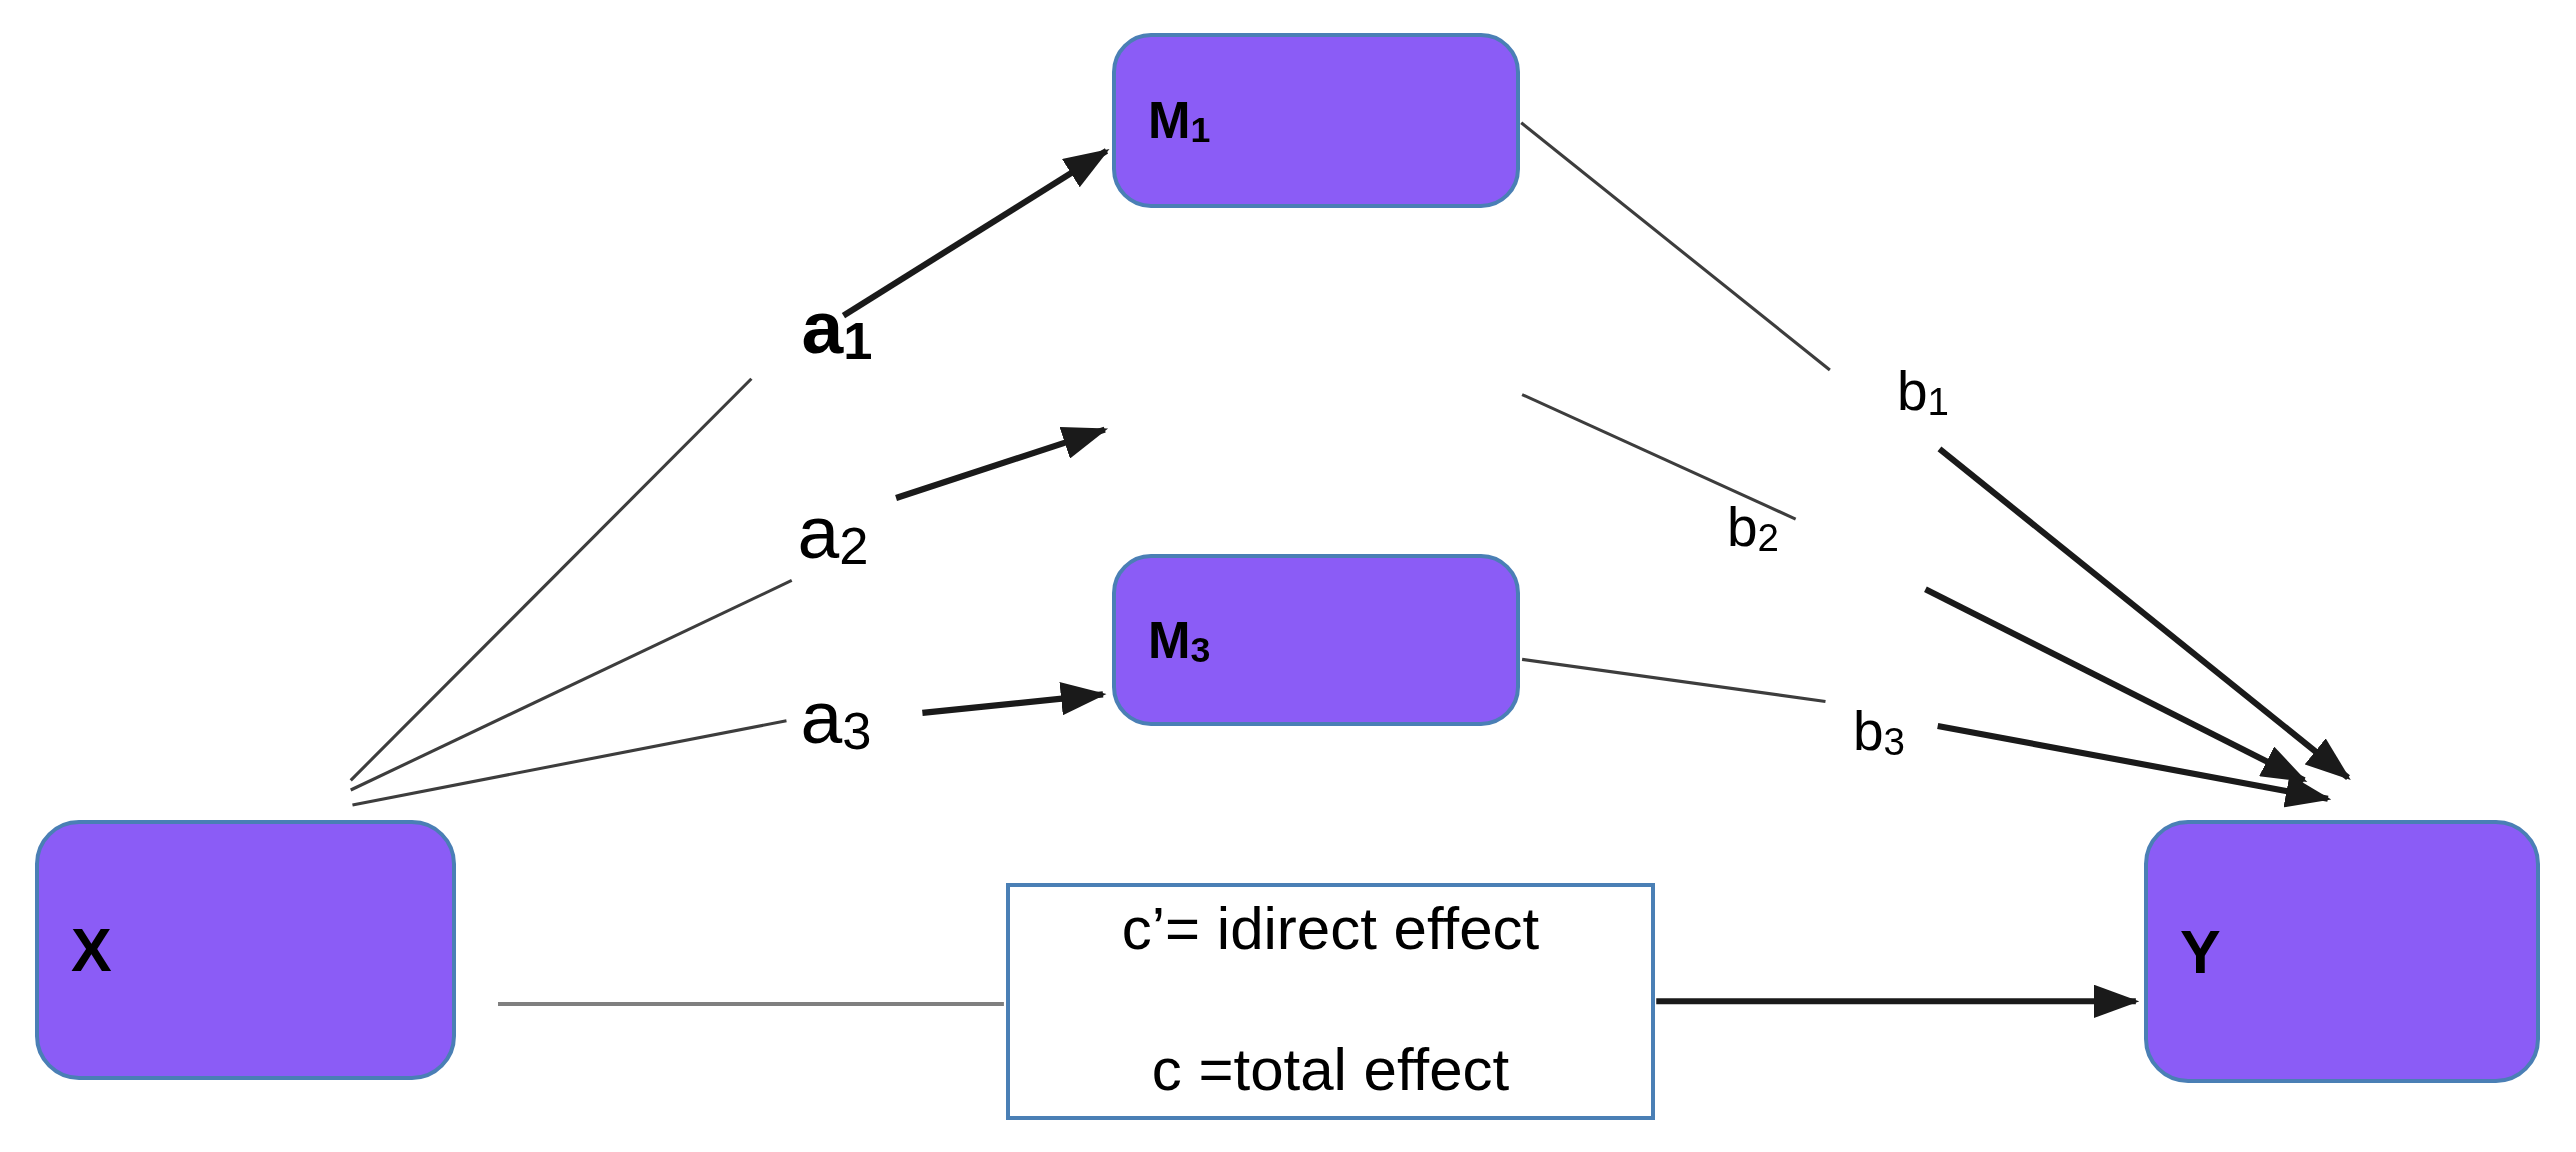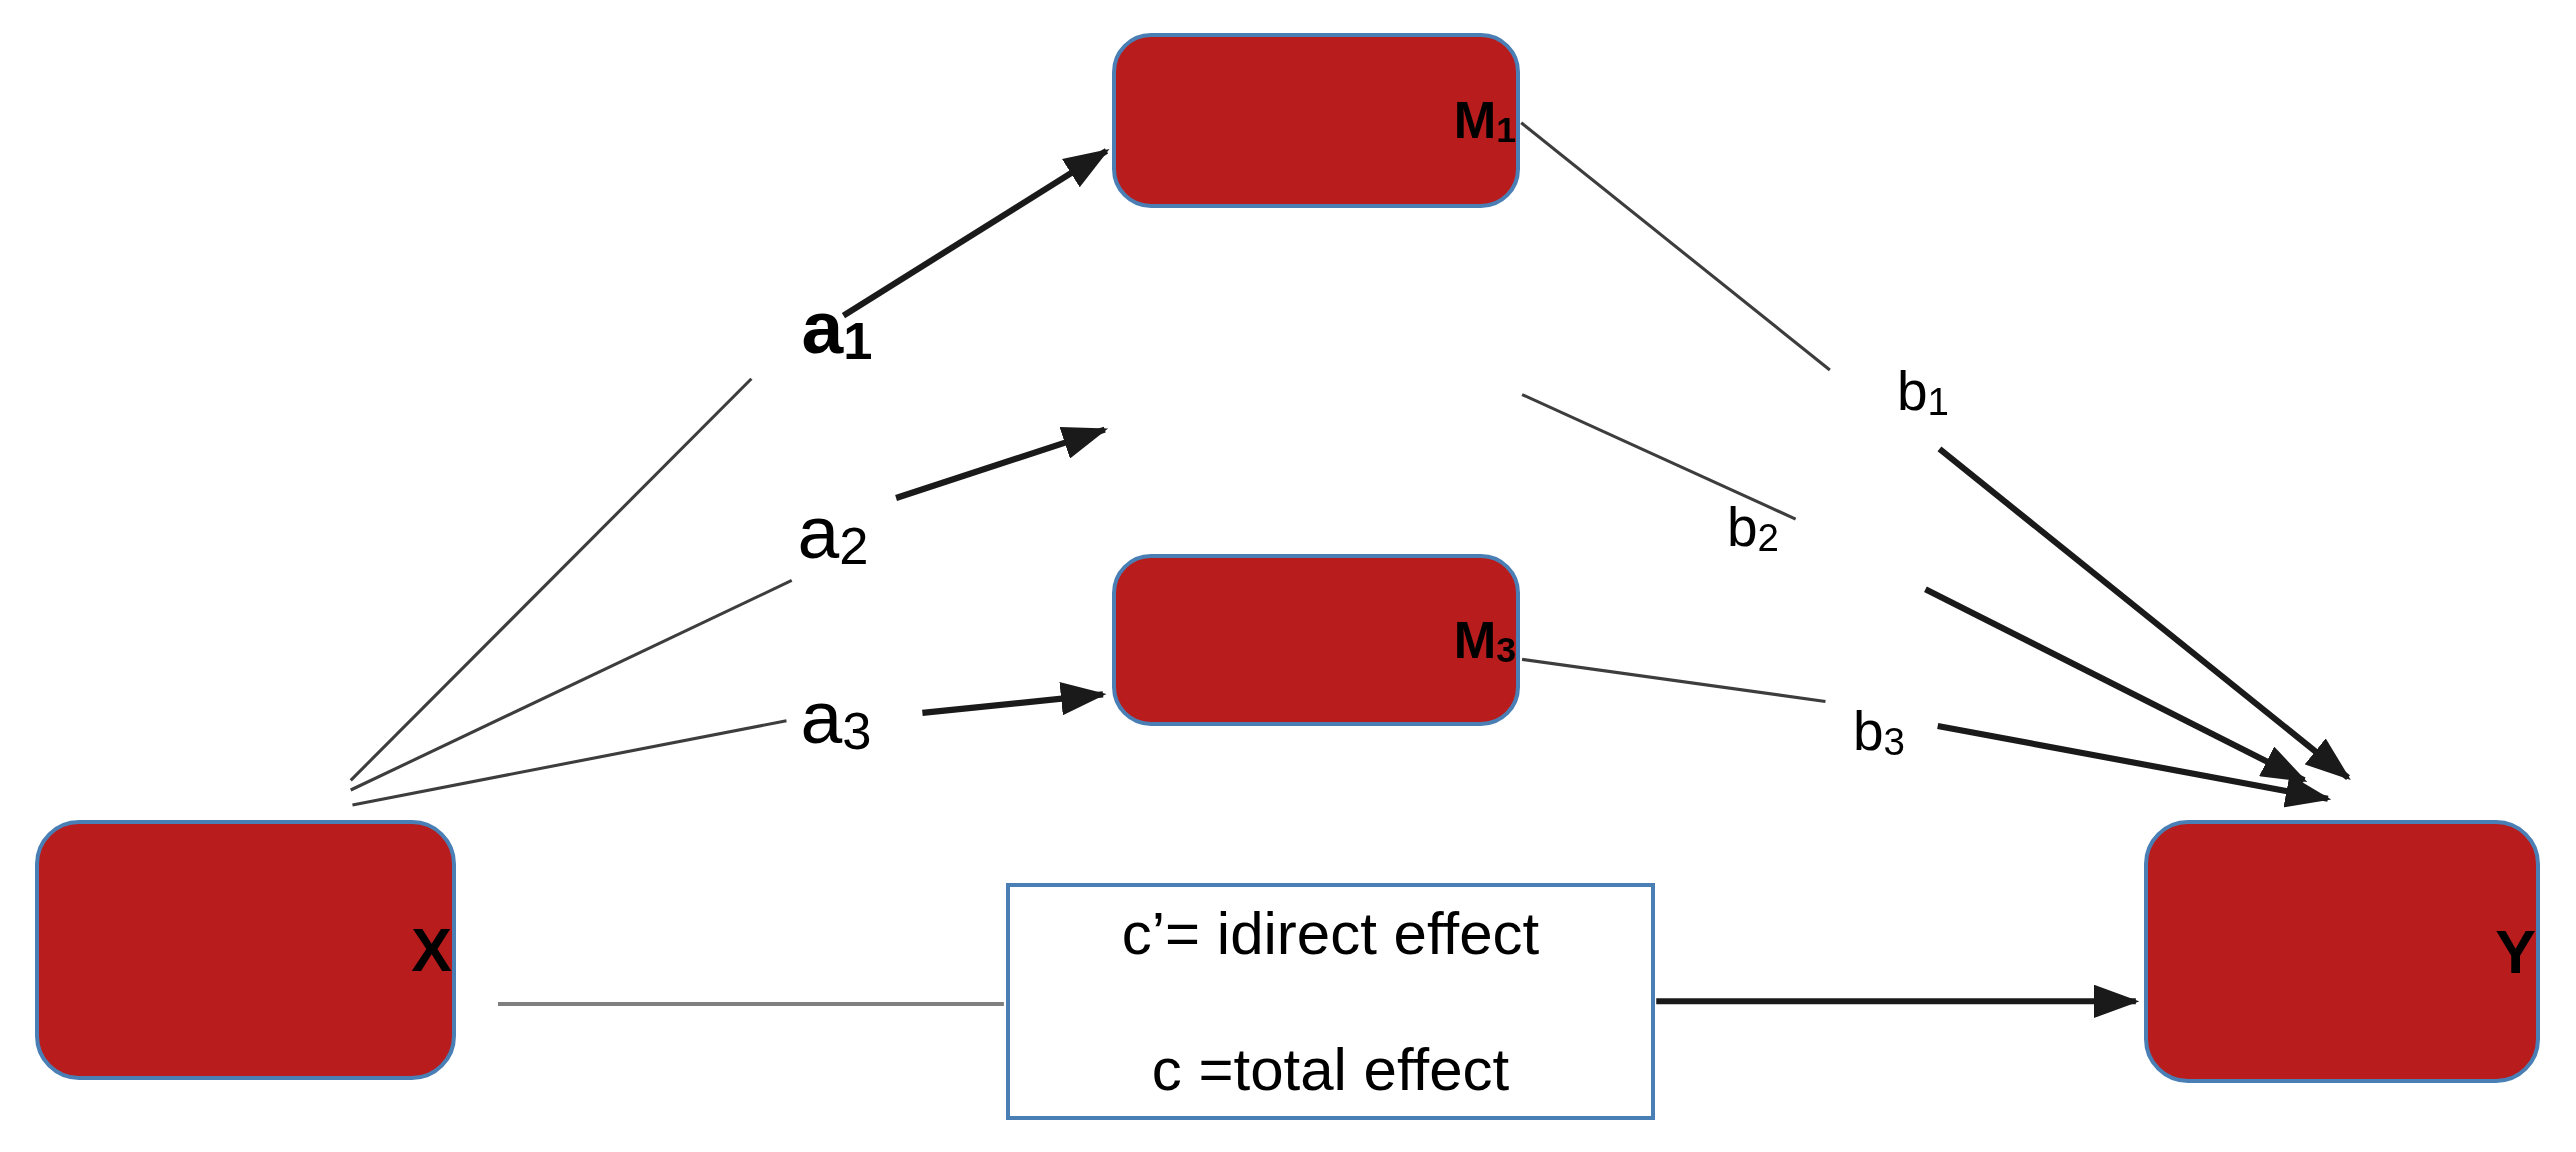--- a/index.html
+++ b/index.html
@@ -12,42 +12,42 @@
   }
   *{margin:0;padding:0;box-sizing:border-box;}
   html,body{width:2576px;height:1153px;background:var(--c-bg);overflow:hidden;
     font-family:"Liberation Sans","DejaVu Sans",sans-serif;}
   .canvas{position:relative;width:2576px;height:1153px;background:var(--c-bg);}
   svg.wires{position:absolute;left:0;top:0;width:2576px;height:1153px;}
 
   .node{
     position:absolute;
     border:4.4px solid var(--c-border);
-    background:#b91c1c;
-    display:flex;align-items:center;justify-content:flex-end;
+    background:#8b5cf6;
+    display:flex;align-items:center;justify-content:flex-start;
     color:var(--c-text);
     padding-left:32px;
   }
   .rounded{border-radius:39px;}
   .node .lbl{font-weight:bold;color:var(--c-text);}
   .m-box .lbl{font-size:51px;}
   .xy-box .lbl{font-size:61px;}
   sub.ss{font-size:0.70em;vertical-align:baseline;position:relative;top:0.12em;}
 
   .m1{left:1112px;top:33px;width:408px;height:175px;}
   .m2{left:1112px;top:300px;width:408px;height:172px;}
   .m3{left:1112px;top:554px;width:408px;height:172px;}
   .xb{left:35px;top:820px;width:421px;height:260px;border-radius:44px;}
   .yb{left:2144px;top:820px;width:396px;height:263px;border-radius:44px;}
 
   .note-box{
     position:absolute;left:1006px;top:883px;width:649px;height:237px;
     border:4.4px solid var(--c-border);background:#ffffff;
-    display:flex;flex-direction:column;align-items:center;justify-content:space-between;
-    color:var(--c-text);font-size:60px;line-height:1.55;text-align:center;
+    display:flex;flex-direction:column;align-items:center;justify-content:flex-end;
+    color:var(--c-text);font-size:60px;line-height:1.55;text-align:center;gap:48px;
   }
 
   .pathlab{
     position:absolute;transform:translate(-50%,-50%);
     color:var(--c-text);white-space:nowrap;
   }
   .alab{font-size:75px;}
   .blab{font-size:55px;}
   .a1lab{font-weight:bold;}
   .pa1{left:793px;top:327px;margin-left:44px;}

